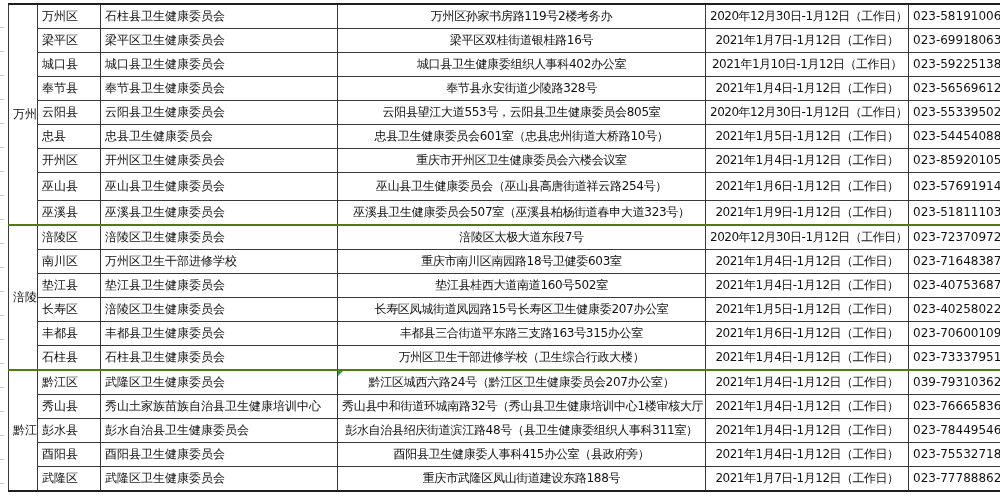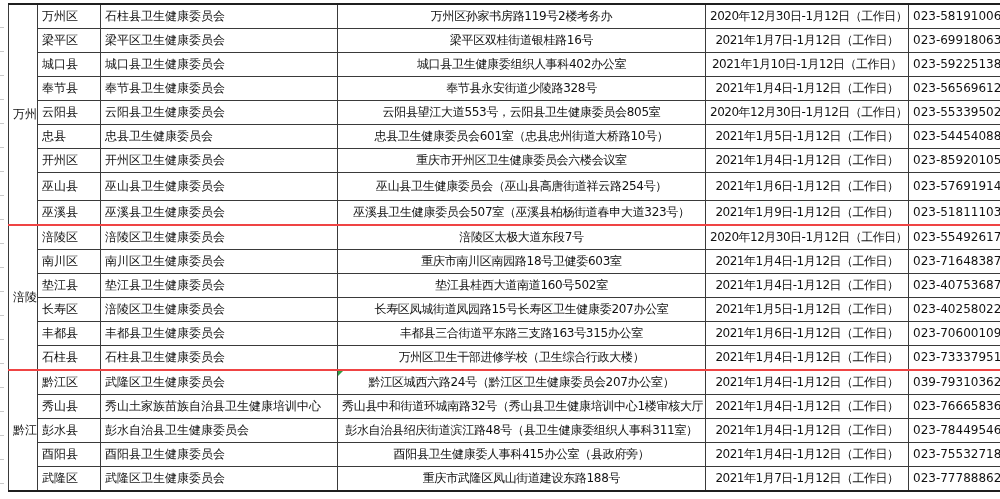--- a/index.html
+++ b/index.html
@@ -40,21 +40,21 @@
     padding: 0 2px;
     line-height: 1.35;
   }
   td.district-cell { text-align: left; font-size: 12.5px; }
   td.org-cell { text-align: left; }
   td.address-cell { text-align: center; letter-spacing: -0.3px; position: relative; }
   td.date-cell { text-align: center; letter-spacing: -0.5px; }
   td.phone-cell { text-align: left; padding: 0 3px; }
   td.phone-multi { white-space: pre-line; }
   tr.row-tall td { height: 27px; }
-  tr.sec-start td { border-top: 2px solid #ef4444; }
+  tr.sec-start td { border-top: 2px solid #4d7c0f; }
   .green-tri {
     position: absolute; left: 0; top: 0;
     width: 0; height: 0;
     border-top: 5px solid #2f9e44;
     border-right: 5px solid transparent;
   }
 </style>
 </head>
 <body>
 
@@ -139,25 +139,25 @@
         <td class="phone-cell">023-51811103</td>
       </tr>
 
       <tr class="sec-start">
         <td class="group-cell" rowspan="6">涪陵
 考点</td>
         <td class="district-cell">涪陵区</td>
         <td class="org-cell">涪陵区卫生健康委员会</td>
         <td class="address-cell">涪陵区太极大道东段7号</td>
         <td class="date-cell">2020年12月30日-1月12日（工作日）</td>
-        <td class="phone-cell">023-55492617</td>
+        <td class="phone-cell">023-72370972</td>
       </tr>
       <tr>
         <td class="district-cell">南川区</td>
-        <td class="org-cell">南川区卫生健康委员会</td>
+        <td class="org-cell">万州区卫生干部进修学校</td>
         <td class="address-cell">重庆市南川区南园路18号卫健委603室</td>
         <td class="date-cell">2021年1月4日-1月12日（工作日）</td>
         <td class="phone-cell">023-71648387</td>
       </tr>
       <tr>
         <td class="district-cell">垫江县</td>
         <td class="org-cell">垫江县卫生健康委员会</td>
         <td class="address-cell">垫江县桂西大道南道160号502室</td>
         <td class="date-cell">2021年1月4日-1月12日（工作日）</td>
         <td class="phone-cell">023-40753687</td>

